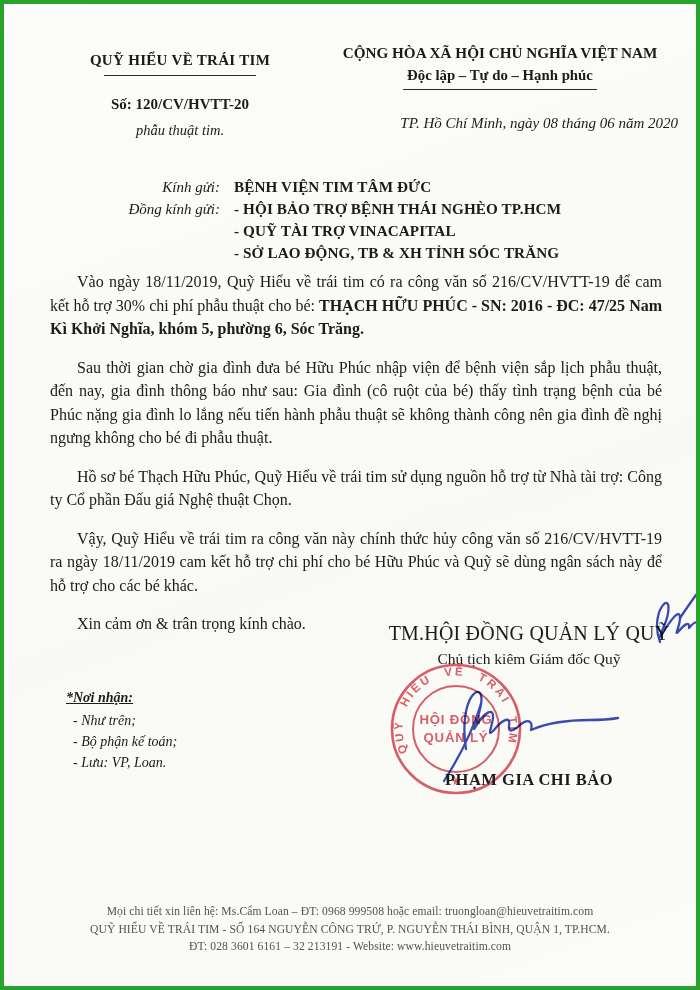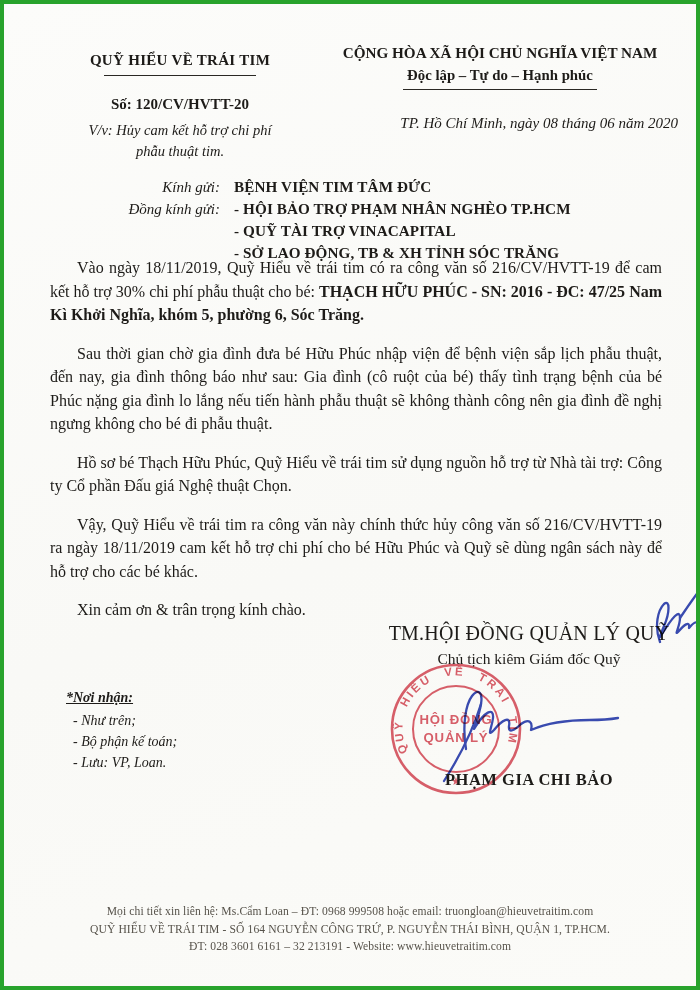--- a/index.html
+++ b/index.html
@@ -36,21 +36,21 @@
   .place-date{font-style:italic;font-size:15px;margin-top:25px;text-align:right;}
   
   .recipients{
     position:absolute;left:96px;top:172px;width:560px;
     display:grid;grid-template-columns:120px auto;column-gap:14px;
     line-height:22px;
   }
   .rlabel{font-style:italic;font-size:15px;text-align:right;}
   .rvalue{font-weight:bold;font-size:15.2px;letter-spacing:.1px;}
   
-  .body-text{position:absolute;left:46px;top:252px;width:612px;}
+  .body-text{position:absolute;left:46px;top:266px;width:612px;}
   .body-text p{
     margin:0 0 15px;text-indent:27px;text-align:justify;
     font-size:16px;line-height:23.5px;
   }
   .body-text p.closing{margin-top:8px;text-align:left;}
   .bold-run{font-weight:bold;}
   
   .sign-block{position:absolute;left:380px;top:618px;width:290px;text-align:center;}
   .sign-authority{font-weight:normal;font-size:20px;letter-spacing:.2px;}
   .sign-title{font-size:15.5px;margin-top:5px;}
@@ -86,37 +86,36 @@
 </head>
 <body>
 
 <div class="page">
 
   <div class="header-left">
     <div class="org-name">QUỸ HIỂU VỀ TRÁI TIM</div>
     <div class="org-underline"></div>
     <div class="doc-number">Số: 120/CV/HVTT-20</div>
     <div class="subject">
-      <div>V/v: Hủy cam kết hỗ trợ chi phí</div>
       <div>phẫu thuật tim.</div>
     </div>
   </div>
 
   <div class="header-right">
     <div class="national-title">CỘNG HÒA XÃ HỘI CHỦ NGHĨA VIỆT NAM</div>
     <div><span class="national-motto">Độc lập – Tự do – Hạnh phúc</span></div>
     <div class="place-date">TP. Hồ Chí Minh, ngày 08 tháng 06 năm 2020</div>
   </div>
 
   <div class="recipients">
     <div class="rlabel">Kính gửi:</div>
     <div class="rvalue">BỆNH VIỆN TIM TÂM ĐỨC</div>
     <div class="rlabel">Đồng kính gửi:</div>
     <div class="rvalue">
-      <div class="cc-item">- HỘI BẢO TRỢ PHẠM NHÂN NGHÈO TP.HCM</div>
+      <div class="cc-item">- HỘI BẢO TRỢ BỆNH THÁI NGHÈO TP.HCM</div>
       <div class="cc-item">- QUỸ TÀI TRỢ VINACAPITAL</div>
       <div class="cc-item">- SỞ LAO ĐỘNG, TB &amp; XH TỈNH SÓC TRĂNG</div>
     </div>
   </div>
 
   <div class="body-text">
     <p><span>Vào ngày 18/11/2019, Quỹ Hiểu về trái tim có ra công văn số 216/CV/HVTT-19 để cam kết hỗ trợ 30% chi phí phẫu thuật cho bé: </span><span class="bold-run">THẠCH HỮU PHÚC - SN: 2016 - ĐC: 47/25 Nam Kì Khởi Nghĩa, khóm 5, phường 6, Sóc Trăng.</span></p>
     <p>Sau thời gian chờ gia đình đưa bé Hữu Phúc nhập viện để bệnh viện sắp lịch phẫu thuật, đến nay, gia đình thông báo như sau: Gia đình (cô ruột của bé) thấy tình trạng bệnh của bé Phúc nặng gia đình lo lắng nếu tiến hành phẫu thuật sẽ không thành công nên gia đình đề nghị ngưng không cho bé đi phẫu thuật.</p>
     <p>Hồ sơ bé Thạch Hữu Phúc, Quỹ Hiểu về trái tim sử dụng nguồn hỗ trợ từ Nhà tài trợ: Công ty Cổ phần Đấu giá Nghệ thuật Chọn.</p>
     <p>Vậy, Quỹ Hiểu về trái tim ra công văn này chính thức hủy công văn số 216/CV/HVTT-19 ra ngày 18/11/2019 cam kết hỗ trợ chi phí cho bé Hữu Phúc và Quỹ sẽ dùng ngân sách này để hỗ trợ cho các bé khác.</p>

